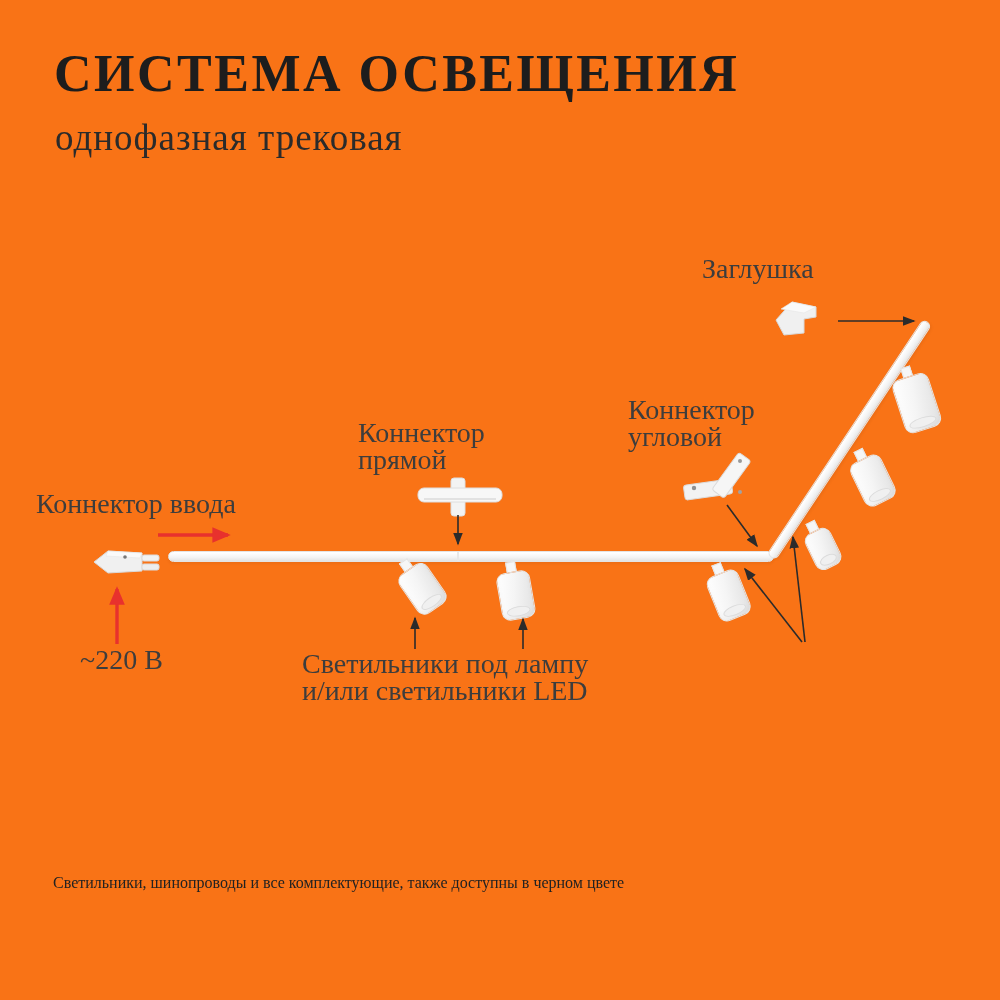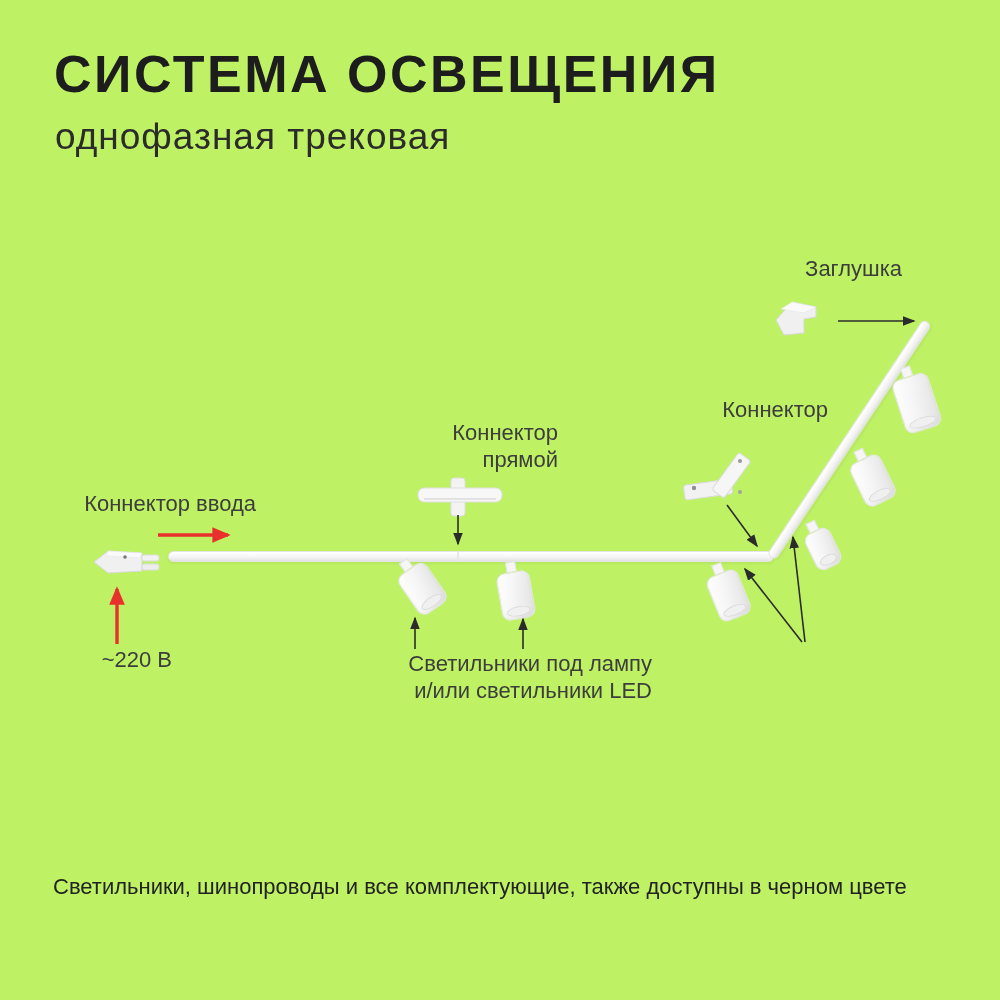--- a/index.html
+++ b/index.html
@@ -4,46 +4,46 @@
 <style>
   :root{
     --accent-red:#e8312d;
     --arrow-black:#2b2b2b;
     --text-dark:#1d1d1d;
     --label-gray:#3d3d3d;
   }
   *{margin:0;padding:0;box-sizing:border-box;}
   html,body{width:1000px;height:1000px;background:#ffffff;overflow:hidden;}
   body{font-family:"Liberation Sans", sans-serif;position:relative;}
-  .page{position:absolute;inset:0;background:#bef264;}
+  .page{position:absolute;inset:0;background:#f97316;font-family:Liberation Serif, serif;}
 
   
   .title{
     position:absolute;left:54px;top:44px;
     font-size:52px;font-weight:800;letter-spacing:2.5px;
     color:var(--text-dark);white-space:nowrap;
   }
   .subtitle{
     position:absolute;left:55px;top:116px;
     font-size:37px;font-weight:400;letter-spacing:1px;
     color:#2b2b2b;white-space:nowrap;
   }
 
   
   .label{
-    position:absolute;text-align:right;
-    font-size:22px;line-height:27px;font-weight:400;
+    position:absolute;text-align:left;
+    font-size:28px;line-height:27px;font-weight:400;
     color:var(--label-gray);
   }
   .label div{display:block;}
   .lbl-endcap{left:702px;top:255px;width:200px;}
   .lbl-corner{left:628px;top:396px;width:200px;}
   .lbl-straight{left:358px;top:419px;width:200px;}
   .lbl-power{left:36px;top:490px;width:220px;}
-  .lbl-voltage{left:72px;top:646px;width:100px;}
+  .lbl-voltage{left:80px;top:646px;width:100px;}
   .lbl-lights{left:302px;top:650px;width:350px;}
   .lbl-track{left:717px;top:650px;width:200px;}
 
   
   .track{
     position:absolute;height:11px;border-radius:6px;
     background:linear-gradient(#ffffff 10%,#f3f3f3 60%,#e3e3e3);
     border:1px solid #e4e4e4;
     box-shadow:0 2px 3px rgba(0,0,0,0.05);
   }
@@ -83,21 +83,21 @@
   
   .arrows{position:absolute;inset:0;pointer-events:none;}
   .arrow{stroke:var(--arrow-black);stroke-width:1.6;fill:none;}
   .arrow.red{stroke:var(--accent-red);stroke-width:3.4;}
   #ah-black path{fill:var(--arrow-black);}
   #ah-red path{fill:var(--accent-red);}
 
   
   .note{
     position:absolute;left:53px;top:874px;
-    font-size:22px;font-weight:500;color:#222;white-space:nowrap;
+    font-size:16px;font-weight:500;color:#222;white-space:nowrap;
   }
 </style>
 </head>
 <body>
 
 <div class="page">
 
   <div class="title">СИСТЕМА ОСВЕЩЕНИЯ</div>
   <div class="subtitle">однофазная трековая</div>
 
@@ -188,20 +188,21 @@
     <line class="arrow" x1="805" y1="642" x2="793" y2="537" marker-end="url(#ah-black)"></line>
     <line class="arrow red" x1="158" y1="535" x2="228" y2="535" marker-end="url(#ah-red)"></line>
     <line class="arrow red" x1="117" y1="644" x2="117" y2="589" marker-end="url(#ah-red)"></line>
   </svg>
 
   <div class="label lbl-endcap">
     <div>Заглушка</div>
   </div>
   <div class="label lbl-corner">
     <div>Коннектор</div>
+    <div>угловой</div>
   </div>
   <div class="label lbl-straight">
     <div>Коннектор</div>
     <div>прямой</div>
   </div>
   <div class="label lbl-power">
     <div>Коннектор ввода</div>
   </div>
   <div class="label lbl-voltage">
     <div>~220 В</div>

